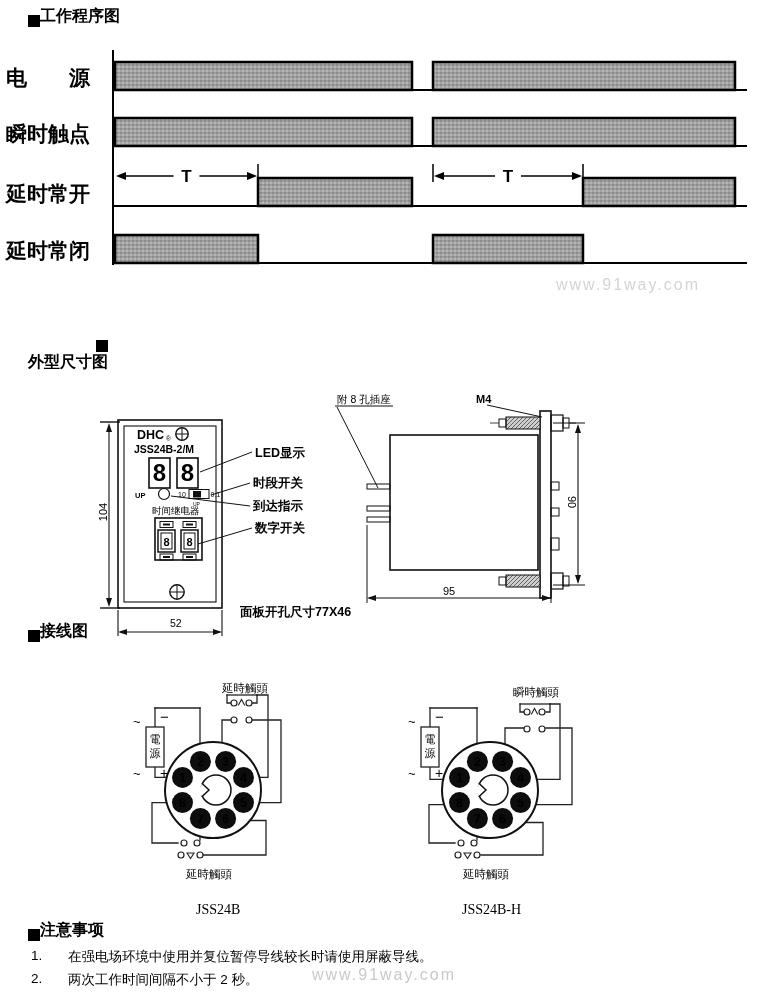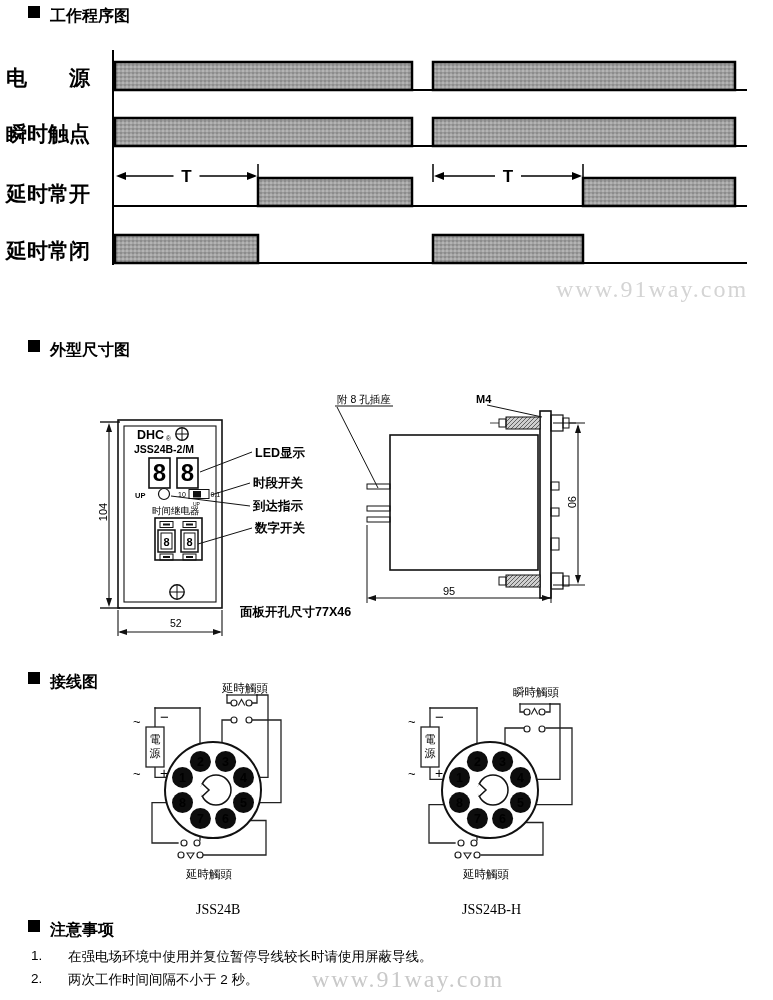--- a/index.html
+++ b/index.html
@@ -1,42 +1,42 @@
 <!DOCTYPE html>
 <html><head>
 <meta charset="utf-8">
 <style>
   html,body{margin:0;padding:0;}
   body{width:773px;height:1000px;position:relative;background:#fff;overflow:hidden;
        font-family:"Liberation Sans",sans-serif;color:#000;}
   .abs{position:absolute;}
-  .sec-head{display:flex;align-items:flex-start;gap:10px;font-weight:bold;font-size:16px;}
+  .sec-head{display:flex;align-items:flex-end;gap:0;font-weight:bold;font-size:16px;}
   .sq{display:inline-block;width:12px;height:12px;background:#000;}
   svg{position:absolute;left:0;pointer-events:none;}
   svg text{font-family:"Liberation Sans",sans-serif;fill:#000;}
   .rowlab{font-weight:bold;font-size:21px;}
-  .wm{position:absolute;color:#c9c9c9;font-size:24px;letter-spacing:2px;
-      font-family:Liberation Serif, serif;}
+  .wm{position:absolute;color:#c9c9c9;font-size:16px;letter-spacing:2px;
+      font-family:Liberation Sans, sans-serif;}
   .note-row{position:absolute;left:0;width:760px;font-size:13.5px;}
   .note-num{position:absolute;left:31px;}
   .note-txt{position:absolute;left:68px;text-align:right;}
   .cap{font-family:"Liberation Serif",serif;font-size:14px;}
 </style>
 </head>
 <body>
 
 <div class="abs sec-head" style="left:28px;top:6px;">
   <span class="sq"></span>
   <span>工作程序图</span>
 </div>
-<div class="abs sec-head" style="left:28px;top:340px;">
+<div class="abs sec-head" style="left:28px;top:340px;flex-direction:column;">
   <span class="sq"></span>
   <span>外型尺寸图</span>
 </div>
-<div class="abs sec-head" style="left:28px;top:672px;">
+<div class="abs sec-head" style="left:28px;top:621px;">
   <span class="sq"></span>
   <span>接线图</span>
 </div>
 <div class="abs sec-head" style="left:28px;top:920px;">
   <span class="sq"></span>
   <span>注意事项</span>
 </div>
 
 <svg id="timing" style="top:0;" width="773" height="322" viewBox="0 0 773 322">
   <defs>

